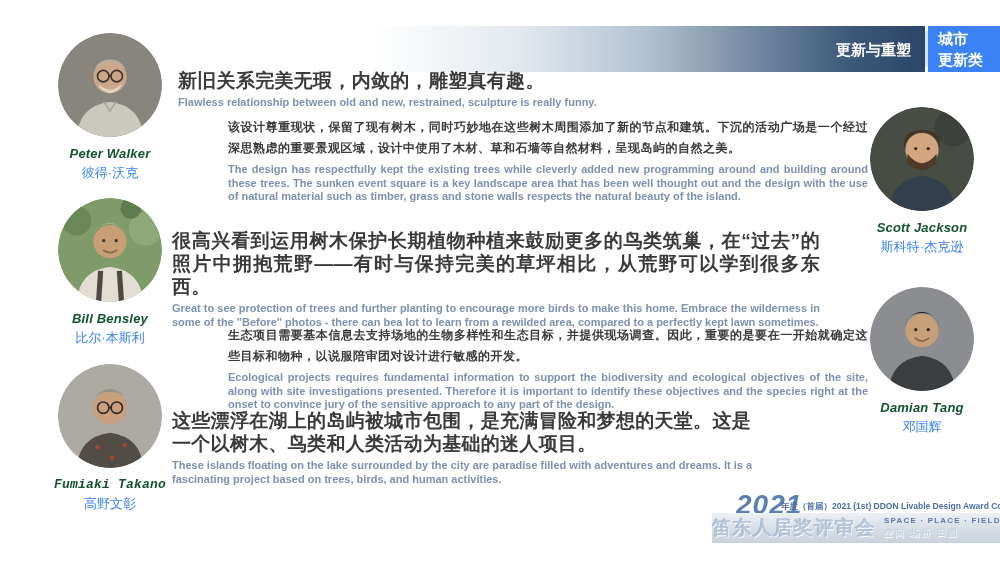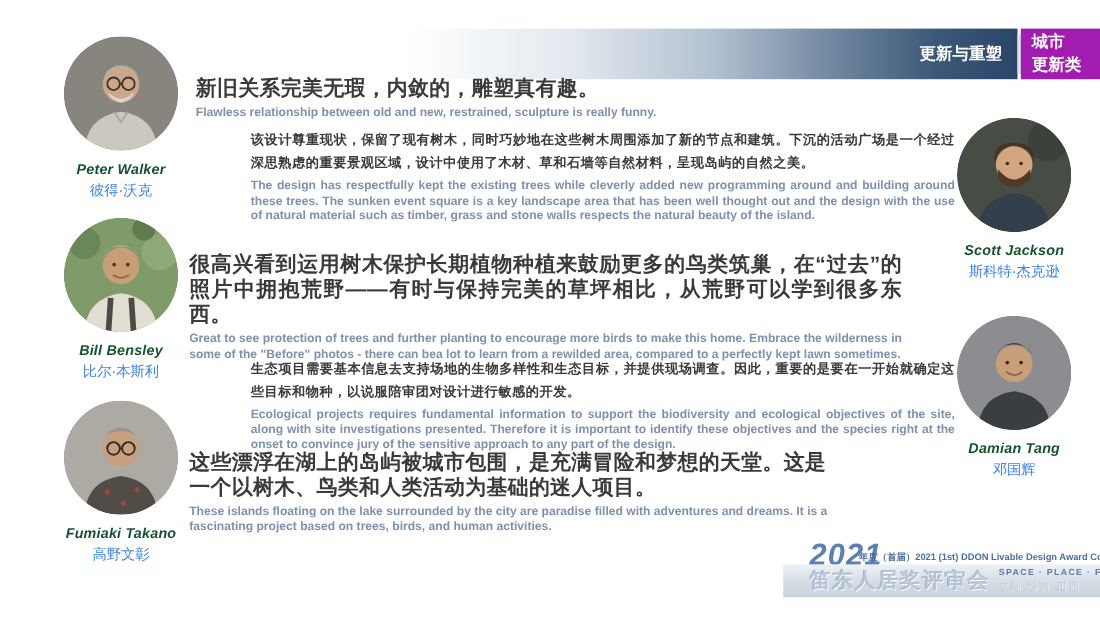--- a/index.html
+++ b/index.html
@@ -15,34 +15,34 @@
     display:flex; align-items:stretch;
   }
   .header-left {
     flex:1; display:flex; flex-direction:column; justify-content:center;
     align-items:flex-end; padding-right:14px;
     background:linear-gradient(90deg,#ffffff 0%,#ffffff 40%,#e3e9ef 56%,#b3c1d1 70%,#70879f 82%,#3c5878 92%,#2b4568 100%);
   }
   .header-left div { color:#ffffff; font-size:15px; line-height:21px; font-weight:bold; white-space:nowrap; }
   .header-divider { width:3px; background:#d8e1ea; margin:5px 0; }
   .header-cat {
-    width:72px; background:#a21caf; display:flex; flex-direction:column;
+    width:72px; background:#3b82f6; display:flex; flex-direction:column;
     justify-content:center; padding-left:10px;
   }
   .header-cat div { color:#ffffff; font-size:15px; line-height:21px; font-weight:bold; white-space:nowrap; }
 
   
   .jury { position:absolute; width:160px; text-align:center; }
   .jury .photo { width:104px; height:104px; border-radius:50%; margin:0 auto; overflow:hidden; display:block; }
   .jury .photo svg { display:block; width:104px; height:104px; }
   .jury .name-en { font-size:13px; font-weight:bold; font-style:italic; color:#14532d; margin-top:9px; letter-spacing:0.2px; }
   .jury .name-zh { font-size:13px; color:#3b82f6; margin-top:3px; }
   #jury-pw { left:30px;  top:33px;  }
   #jury-bb { left:30px;  top:198px; }
-  #jury-ft { left:30px;  top:364px; }
+  #jury-ft { left:30px;  top:364px;font-family:Liberation Mono, monospace; }
   #jury-sj { left:842px; top:107px; }
   #jury-dt { left:842px; top:287px; }
 
   
   .comment { position:absolute;font-weight:bold; }
   .zh { color:#3a3a3a; text-align:justify; }
   .zh-lg { font-size:19px; line-height:23px; letter-spacing:0.3px; }
   .zh-md { font-size:12px; line-height:21px; letter-spacing:0.5px; }
   .en { font-size:11px; line-height:13.5px; color:#7e91ae; margin-top:4px; }
   .en-just { text-align:justify; }
@@ -63,21 +63,21 @@
     position:absolute; left:781px; top:501px; font-size:8.5px; font-weight:bold;
     color:#4d6fa3; white-space:nowrap;
   }
   .footer-bar {
     position:absolute; left:712px; top:513px; width:288px; height:30px;
     background:linear-gradient(180deg,#eef1f5 0%,#d6dde5 55%,#c9d2dc 100%);
     display:flex; align-items:center;
   }
   .footer-title {
     font-size:19px; font-weight:bold; color:#b7c5d8; letter-spacing:1.5px;
-    margin-left:24px; white-space:nowrap;
+    white-space:nowrap;
     text-shadow:0.5px 0.5px 0 #ffffff, -0.5px -0.5px 0 #8ba2bd;
   }
   .footer-tagline { margin-left:8px; }
   .tag-en { font-size:8px; font-weight:bold; color:#5c7ba8; letter-spacing:1.2px; white-space:nowrap; }
   .tag-zh { font-size:9px; font-weight:bold; color:#c4cfdd; letter-spacing:2px; margin-top:2px; white-space:nowrap;
             text-shadow:0.5px 0.5px 0 #ffffff; }
 </style>
 </head>
 <body>
 

